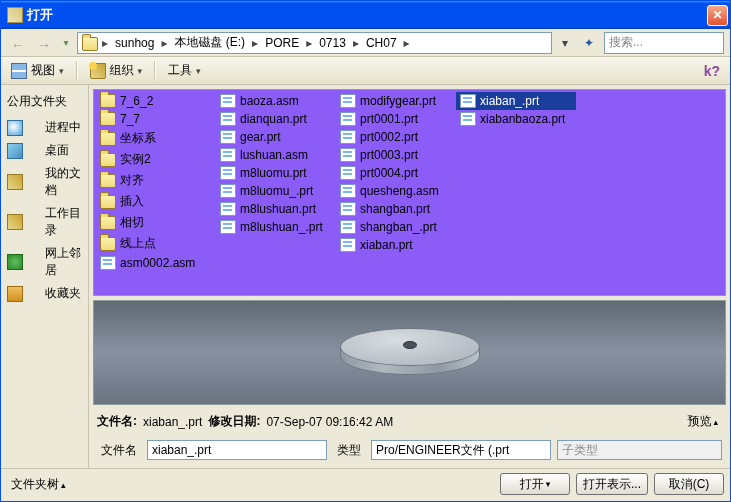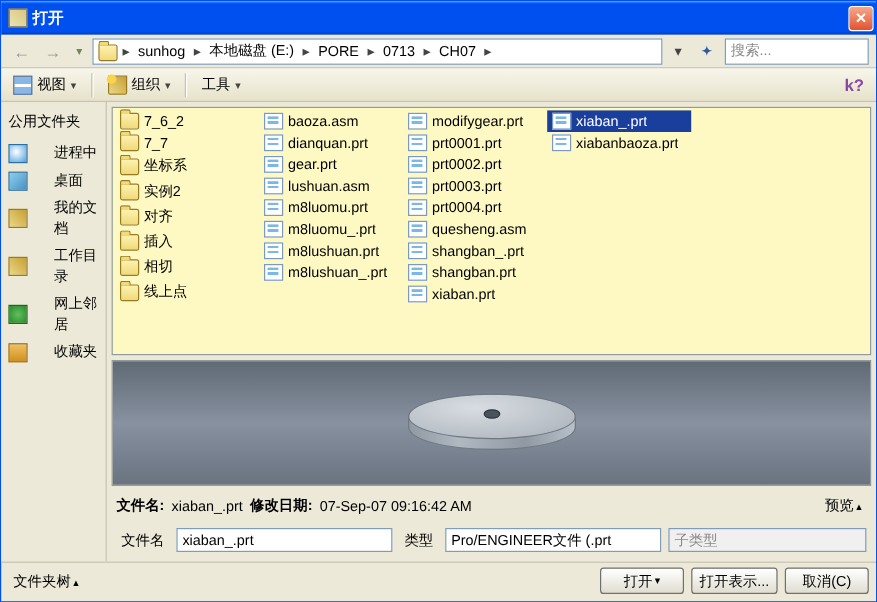--- a/index.html
+++ b/index.html
@@ -38,21 +38,21 @@
 .side-item { display: flex; align-items: center; gap: 22px; padding: 3px 4px; cursor: pointer; }
 .side-item .sicon { width: 16px; height: 16px; flex-shrink: 0; }
 .sicon.proc { background: radial-gradient(circle at 40% 40%, #fff, #4aa0e0); border: 1px solid #2c70a0; }
 .sicon.desk { background: linear-gradient(135deg, #8ad0f0, #4a90c0); border: 1px solid #2c70a0; }
 .sicon.docs { background: linear-gradient(45deg, #e9d88a, #c8a030); border: 1px solid #9a7a20; }
 .sicon.work { background: linear-gradient(45deg, #e9d88a, #c8a030); border: 1px solid #9a7a20; }
 .sicon.net { background: radial-gradient(circle, #60c060, #2a8a2a); border: 1px solid #1a6a1a; }
 .sicon.fav { background: linear-gradient(to bottom, #f0c060, #d09020); border: 1px solid #a06a10; position: relative; }
 
 .right { flex: 1; display: flex; flex-direction: column; padding: 4px; overflow: hidden; }
-.filepanel { flex: 1; background: #fef9c3; border: 1px solid #919b9c; overflow: auto; padding: 2px; position: relative; }
+.filepanel { flex: 1; background: #8b5cf6; border: 1px solid #919b9c; overflow: auto; padding: 2px; position: relative; }
 .file-columns { display: flex; gap: 0; align-items: flex-start; }
 .file-col { display: flex; flex-direction: column; }
 .file-item { display: flex; align-items: center; gap: 4px; padding: 2px 4px; width: 120px; white-space: nowrap; cursor: pointer; }
 .file-item.sel { background: #1a3e9c; }
 .file-item.sel .fname { color: #fff; }
 .ficon { width: 16px; height: 14px; flex-shrink: 0; border: 1px solid #9a7a20; background: linear-gradient(to bottom, #fcf2b0 0%, #f0da7a 100%); border-radius: 0 2px 2px 2px; position: relative; }
 .ficon::before { content: ""; position: absolute; left: -1px; top: -4px; width: 7px; height: 3px; background: #f0da7a; border: 1px solid #9a7a20; border-bottom: none; border-radius: 2px 2px 0 0; }
 .ficon.file { background: #fff; border: 1px solid #7a9ac0; border-radius: 0; }
 .ficon.file::before { display: none; }
 .ficon.file::after { content: ""; position: absolute; left: 2px; top: 2px; width: 9px; height: 8px; background: linear-gradient(to bottom, #7ab8e6 0 2px, #fff 2px 4px, #7ab8e6 4px 6px, #fff 6px 8px); }
@@ -192,20 +192,24 @@
                 <span class="fname">插入</span>
               </div>
               <div class="file-item">
                 <span class="ficon"></span>
                 <span class="fname">相切</span>
               </div>
               <div class="file-item">
                 <span class="ficon"></span>
                 <span class="fname">线上点</span>
               </div>
+              <div class="file-item">
+                <span class="ficon file"></span>
+                <span class="fname">asm0002.asm</span>
+              </div>
             </div>
             <div class="file-col">
               <div class="file-item">
                 <span class="ficon file"></span>
                 <span class="fname">baoza.asm</span>
               </div>
               <div class="file-item">
                 <span class="ficon file"></span>
                 <span class="fname">dianquan.prt</span>
               </div>
@@ -254,25 +258,25 @@
               <div class="file-item">
                 <span class="ficon file"></span>
                 <span class="fname">prt0004.prt</span>
               </div>
               <div class="file-item">
                 <span class="ficon file"></span>
                 <span class="fname">quesheng.asm</span>
               </div>
               <div class="file-item">
                 <span class="ficon file"></span>
+                <span class="fname">shangban.prt</span>
+              </div>
+              <div class="file-item">
+                <span class="ficon file"></span>
                 <span class="fname">shangban_.prt</span>
-              </div>
-              <div class="file-item">
-                <span class="ficon file"></span>
-                <span class="fname">shangban.prt</span>
               </div>
               <div class="file-item">
                 <span class="ficon file"></span>
                 <span class="fname">xiaban.prt</span>
               </div>
             </div>
             <div class="file-col">
               <div class="file-item sel">
                 <span class="ficon file"></span>
                 <span class="fname">xiaban_.prt</span>

